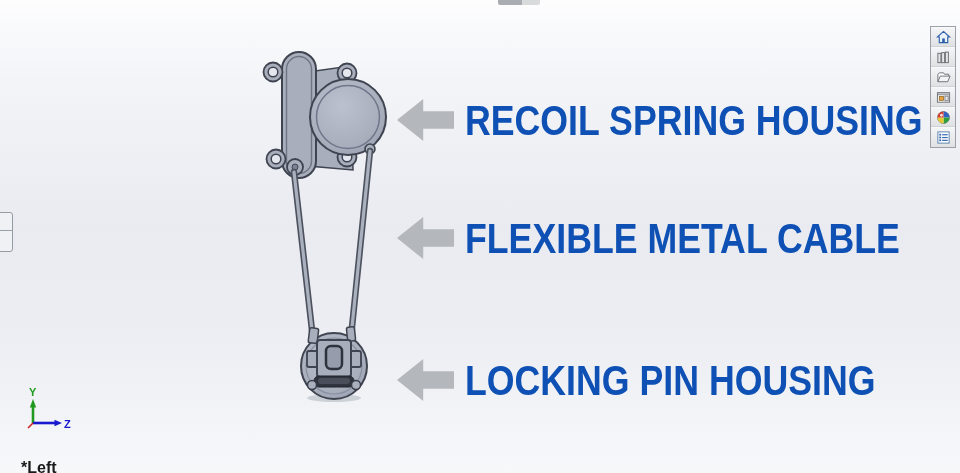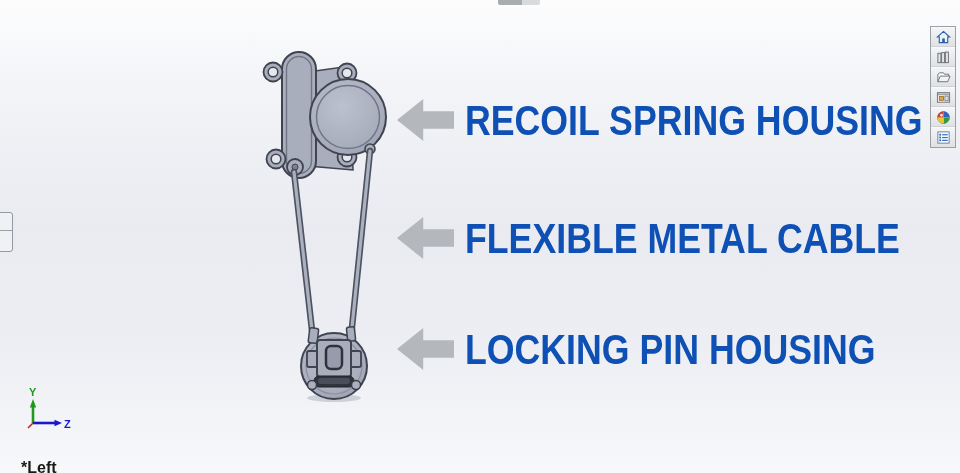--- a/index.html
+++ b/index.html
@@ -11,21 +11,21 @@
   
   .annotation-row{position:absolute;left:397px;height:46px;display:flex;align-items:center;}
   .arrow-left{
     width:57px;height:44px;flex:none;background:#b4b8bd;
     clip-path:polygon(0 50%,46% 2%,46% 30%,100% 30%,100% 70%,46% 70%,46% 98%);
   }
   .annotation-text{
     margin-left:11px;font-size:43px;font-weight:700;color:#0e50b4;
     transform:scaleX(0.83);transform-origin:left center;white-space:nowrap;
   }
-  #row-1{top:97px;}#row-2{top:215px;}#row-3{top:326px;}
+  #row-1{top:97px;}#row-2{top:215px;}#row-3{top:357px;}
   
   #model-wrap{position:absolute;left:250px;top:40px;width:150px;height:380px;}
   
   #triad-wrap{position:absolute;left:15px;top:385px;width:62px;height:56px;}
   .view-label{position:absolute;left:21px;top:459px;font-size:16px;font-weight:700;color:#1a1a1a;}
   
   .task-pane{
     position:absolute;top:26px;right:4px;width:24px;
     border:1px solid #9aa0a6;background:#eceded;display:flex;flex-direction:column;
   }

